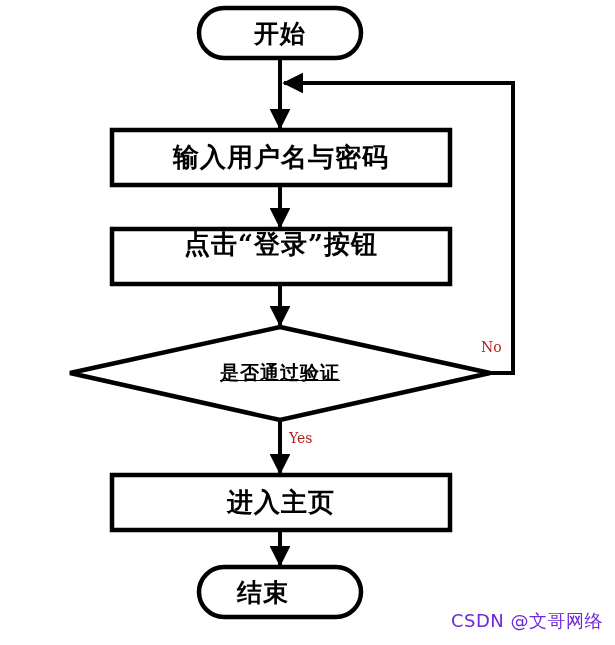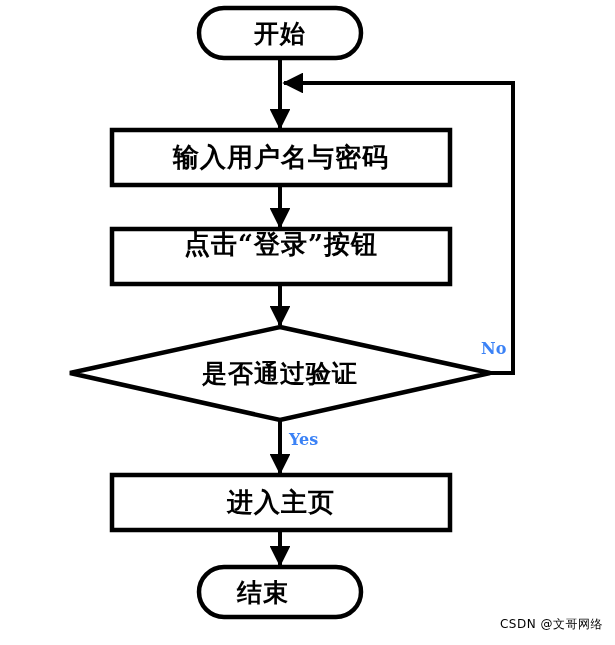--- a/index.html
+++ b/index.html
@@ -27,35 +27,35 @@
     align-items: center;
     justify-content: center;
     color: #000000;
     font-weight: bold;
     font-family: "DejaVu Serif", "Liberation Serif", serif;
     white-space: nowrap;
     pointer-events: none;
   }
   .terminal-text { font-size: 25px; letter-spacing: 1px; }
   .process-text { font-size: 26px; letter-spacing: 1px; }
-  .decision-text { font-size: 25px; letter-spacing: 1px; }
+  .decision-text { font-size: 19px; letter-spacing: 1px; text-decoration: underline; }
   .edge-label {
     position: absolute;
-    color: #3b82f6;
-    font-size: 16px;
-    font-weight: bold;
+    color: #b91c1c;
+    font-size: 14px;
+    font-weight: normal;
     font-family: "DejaVu Serif", "Liberation Serif", serif;
     white-space: nowrap;
   }
   #watermark {
     position: absolute;
     right: 12px;
     bottom: 12px;
-    color: #000000;
-    font-size: 12px;
+    color: #6d28d9;
+    font-size: 18px;
     font-family: "DejaVu Sans", "Liberation Sans", sans-serif;
     letter-spacing: 0.5px;
     white-space: nowrap;
   }
 </style>
 </head>
 <body>
 
 <svg id="flow-canvas" viewBox="0 0 615 645" xmlns="http://www.w3.org/2000/svg">
   <defs>

